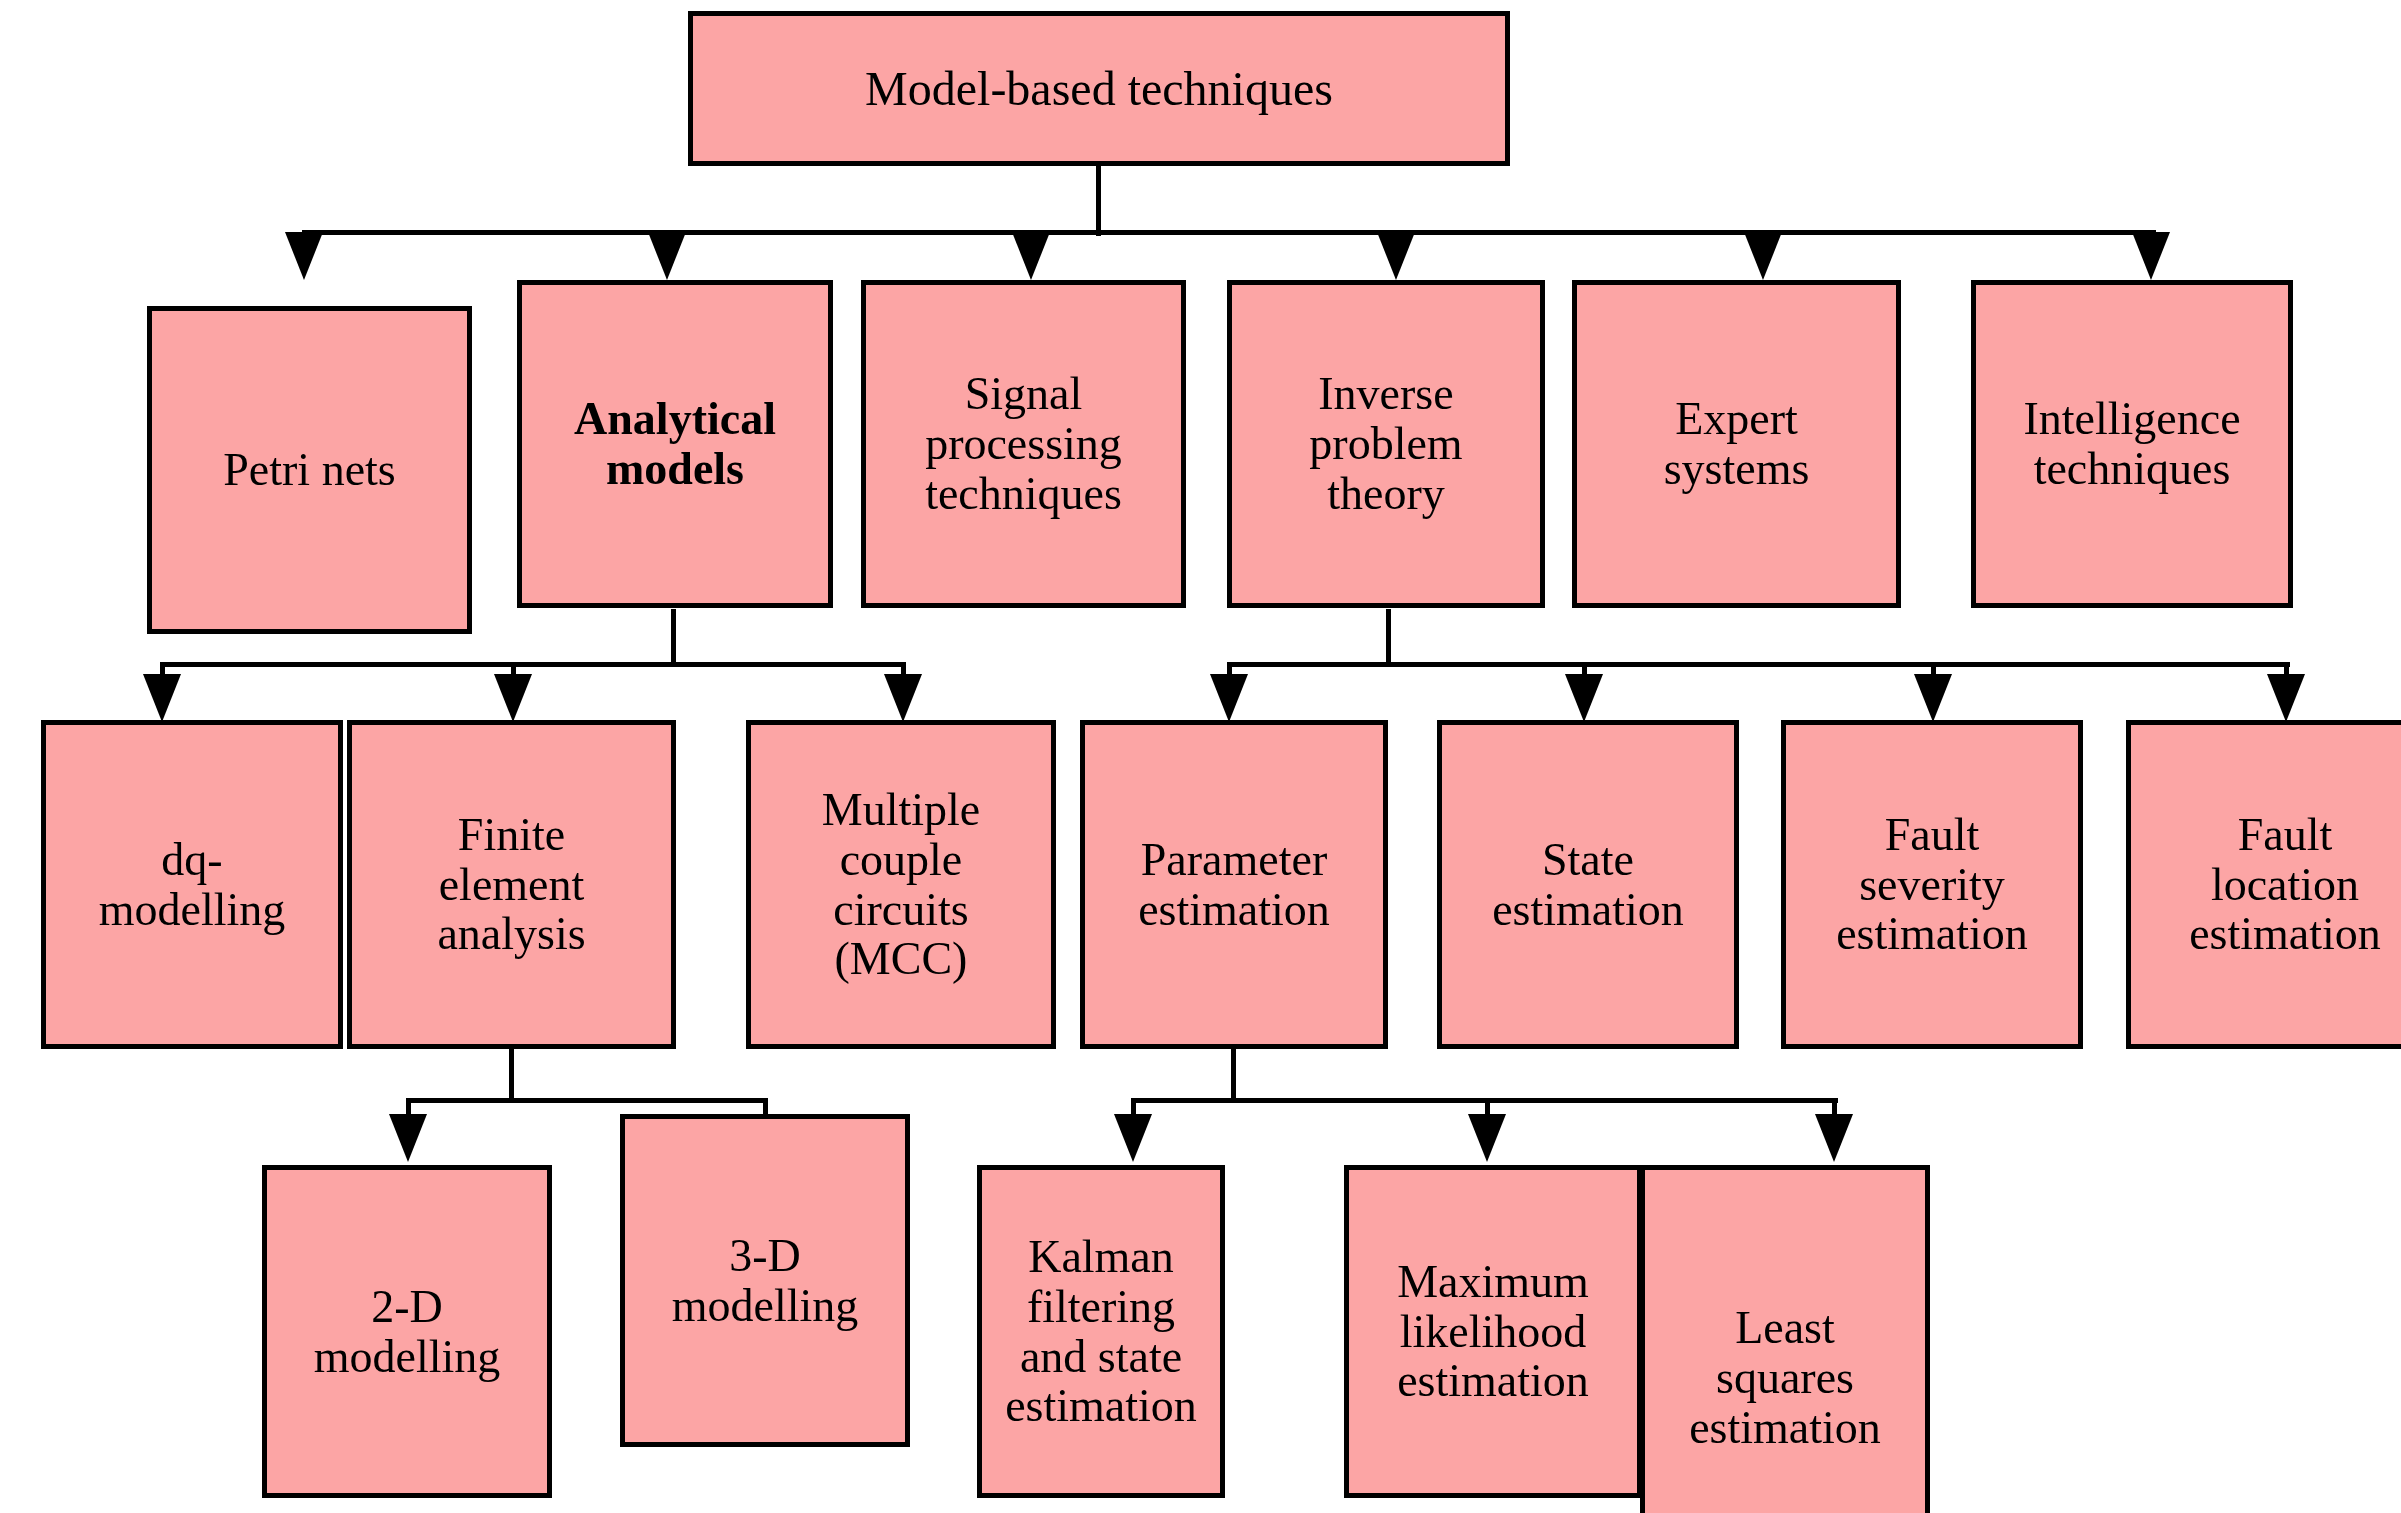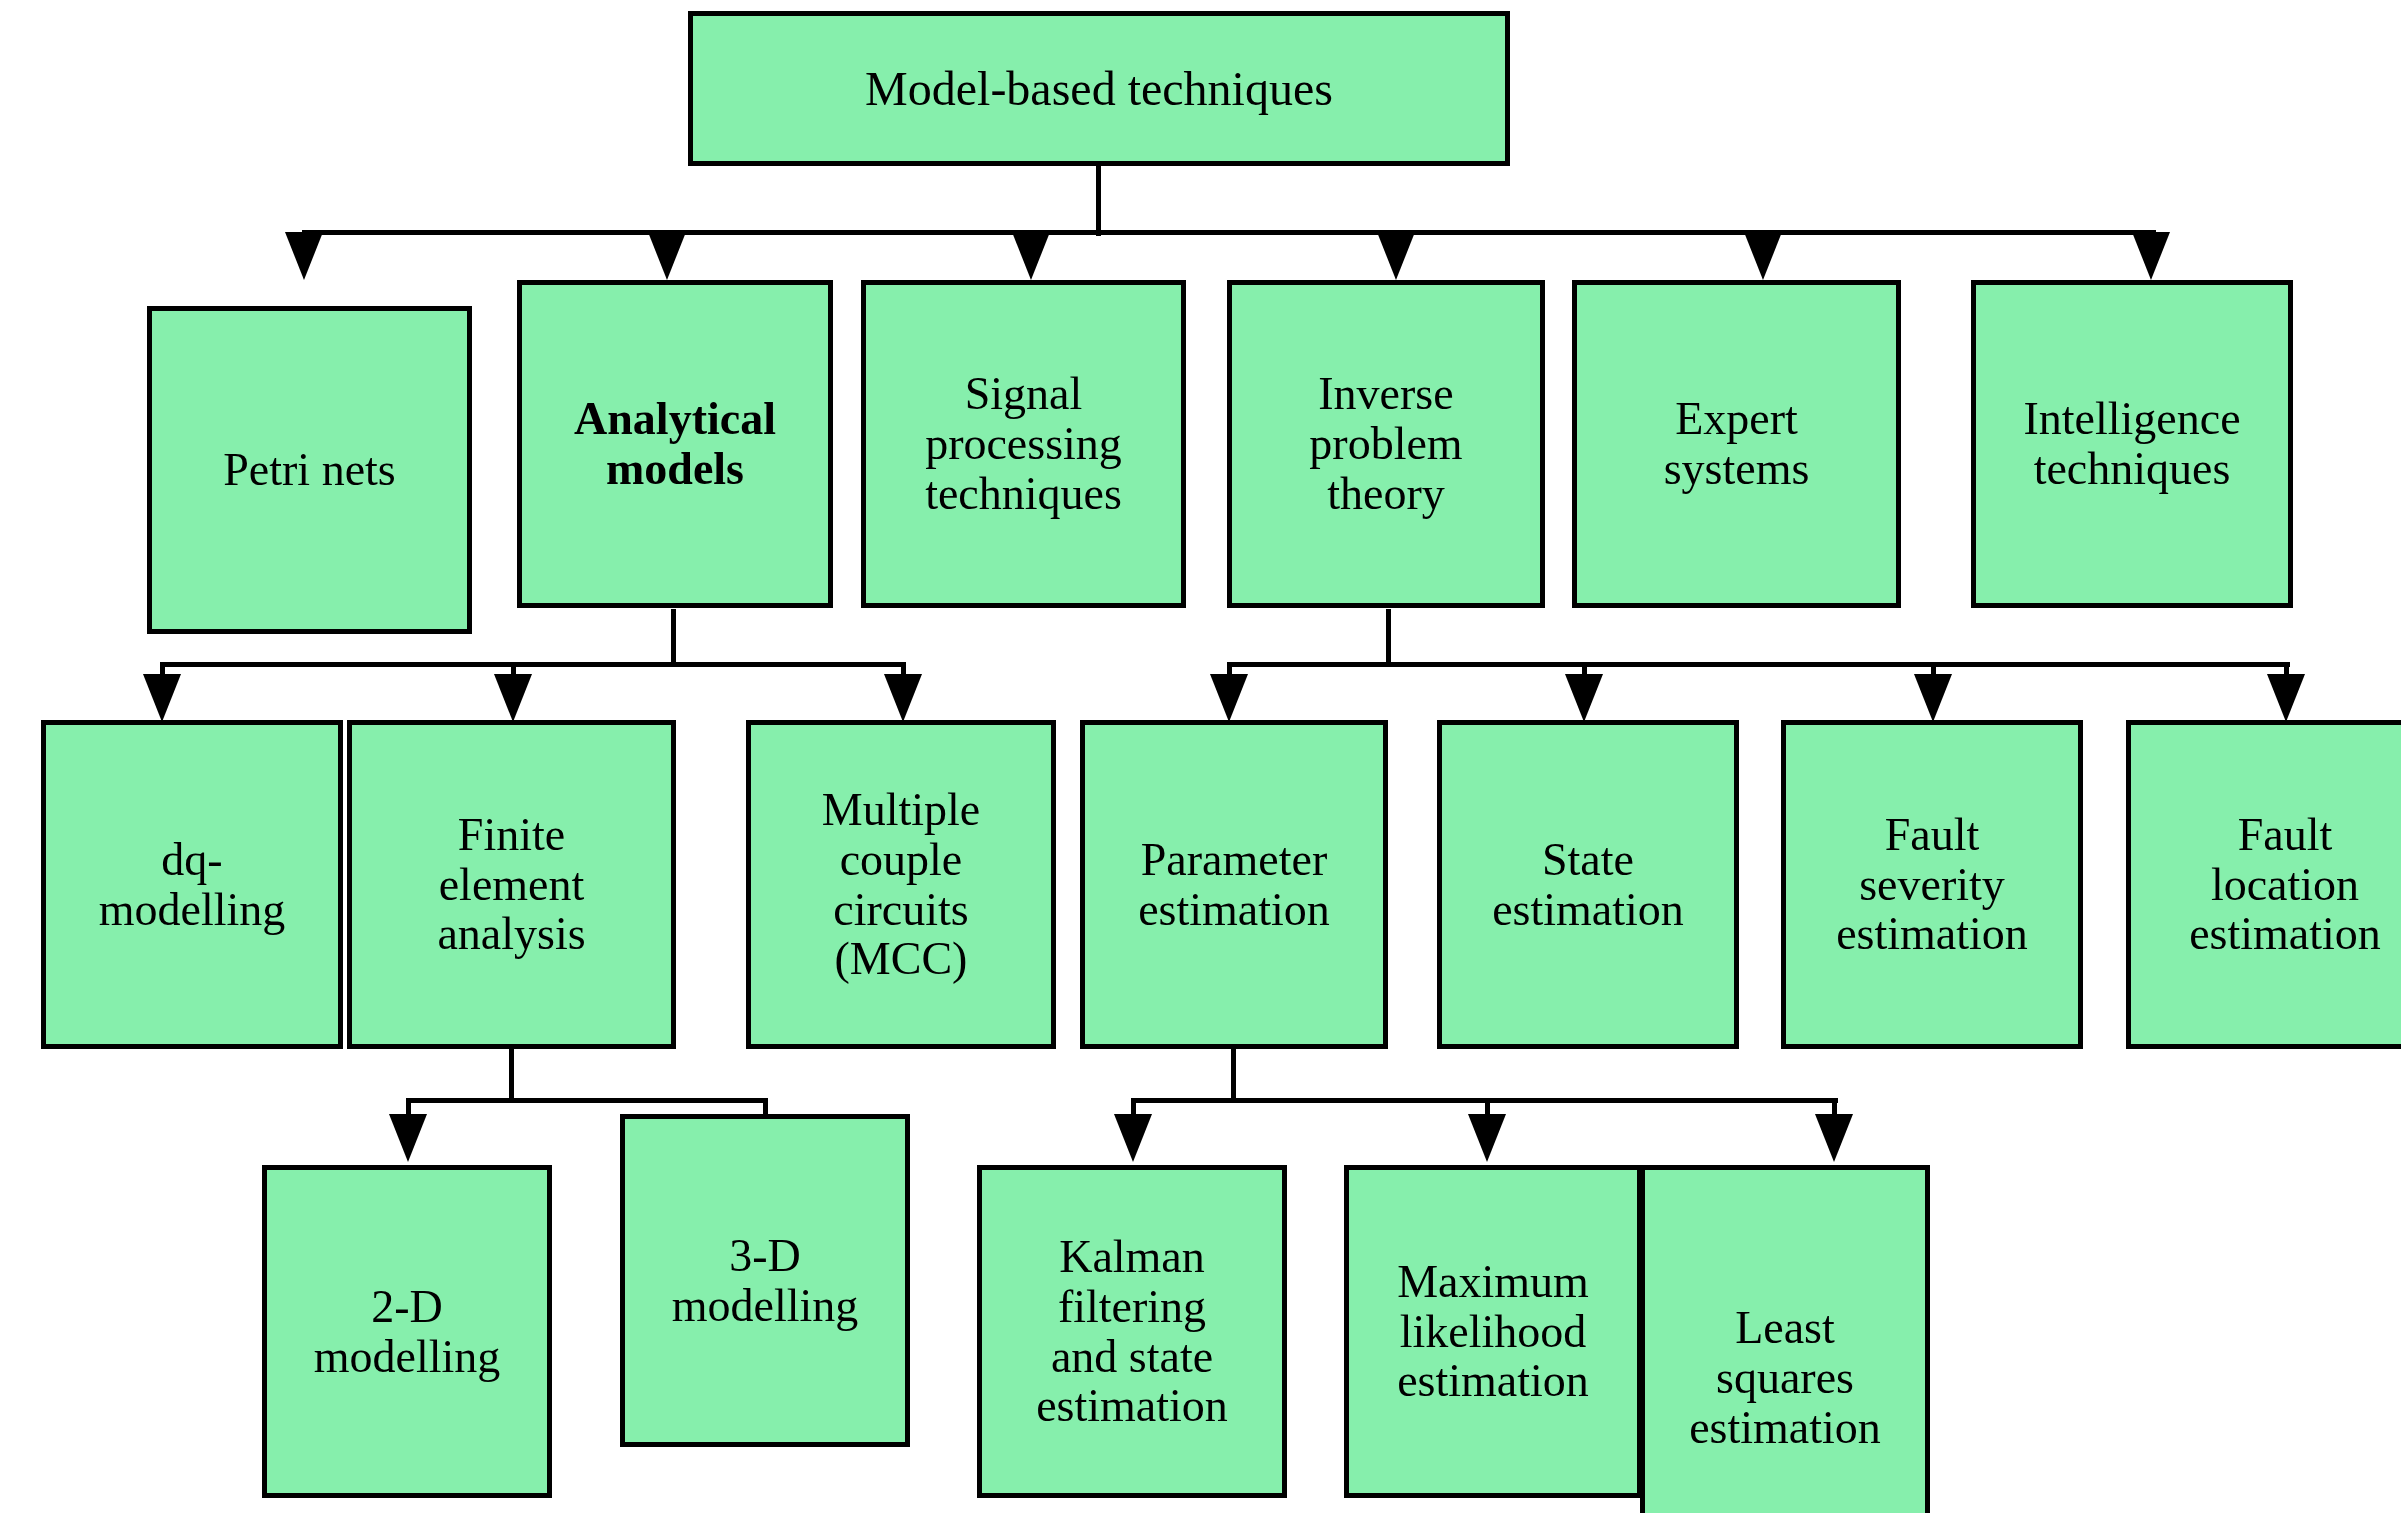--- a/index.html
+++ b/index.html
@@ -13,21 +13,21 @@
     width: 2401px;
     height: 1513px;
     background: #ffffff;
     font-family: "Liberation Serif", "DejaVu Serif", serif;
     overflow: hidden;
   }
   .node {
     position: absolute;
     box-sizing: border-box;
     border: 5.4px solid #000000;
-    background: #86efac;
+    background: #fca5a5;
     display: flex;
     align-items: center;
     justify-content: center;
     text-align: center;
     color: #000000;
     line-height: 1.08;
     padding: 3.1px 4.6px;
     white-space: pre-line;
     z-index: 3;
   }
@@ -167,21 +167,21 @@
   <div class="edge h" style="left:1133px; top:1098px; width:705px; height:5.4px;"></div>
 
   <div class="edge v" style="left:1131px; top:1098px; height:31px;"></div>
   <div class="edge v" style="left:1485px; top:1098px; height:31px;"></div>
   <div class="edge v" style="left:1832px; top:1098px; height:31px;"></div>
 
   <div class="arrow" style="left:1114px; top:1114px;"></div>
   <div class="arrow" style="left:1468px; top:1114px;"></div>
   <div class="arrow" style="left:1815px; top:1114px;"></div>
 
-  <div class="node lvl4" style="left:977px; top:1165px; width:310px; height:333px;">Kalman
+  <div class="node lvl4" style="left:977px; top:1165px; width:248px; height:333px;">Kalman
 filtering
 and state
 estimation</div>
 
   <div class="node lvl4" style="left:1344px; top:1165px; width:298px; height:333px;">Maximum
 likelihood
 estimation</div>
 
   <div class="node lvl4" style="left:1640px; top:1165px; width:290px; height:426px;">Least
 squares

